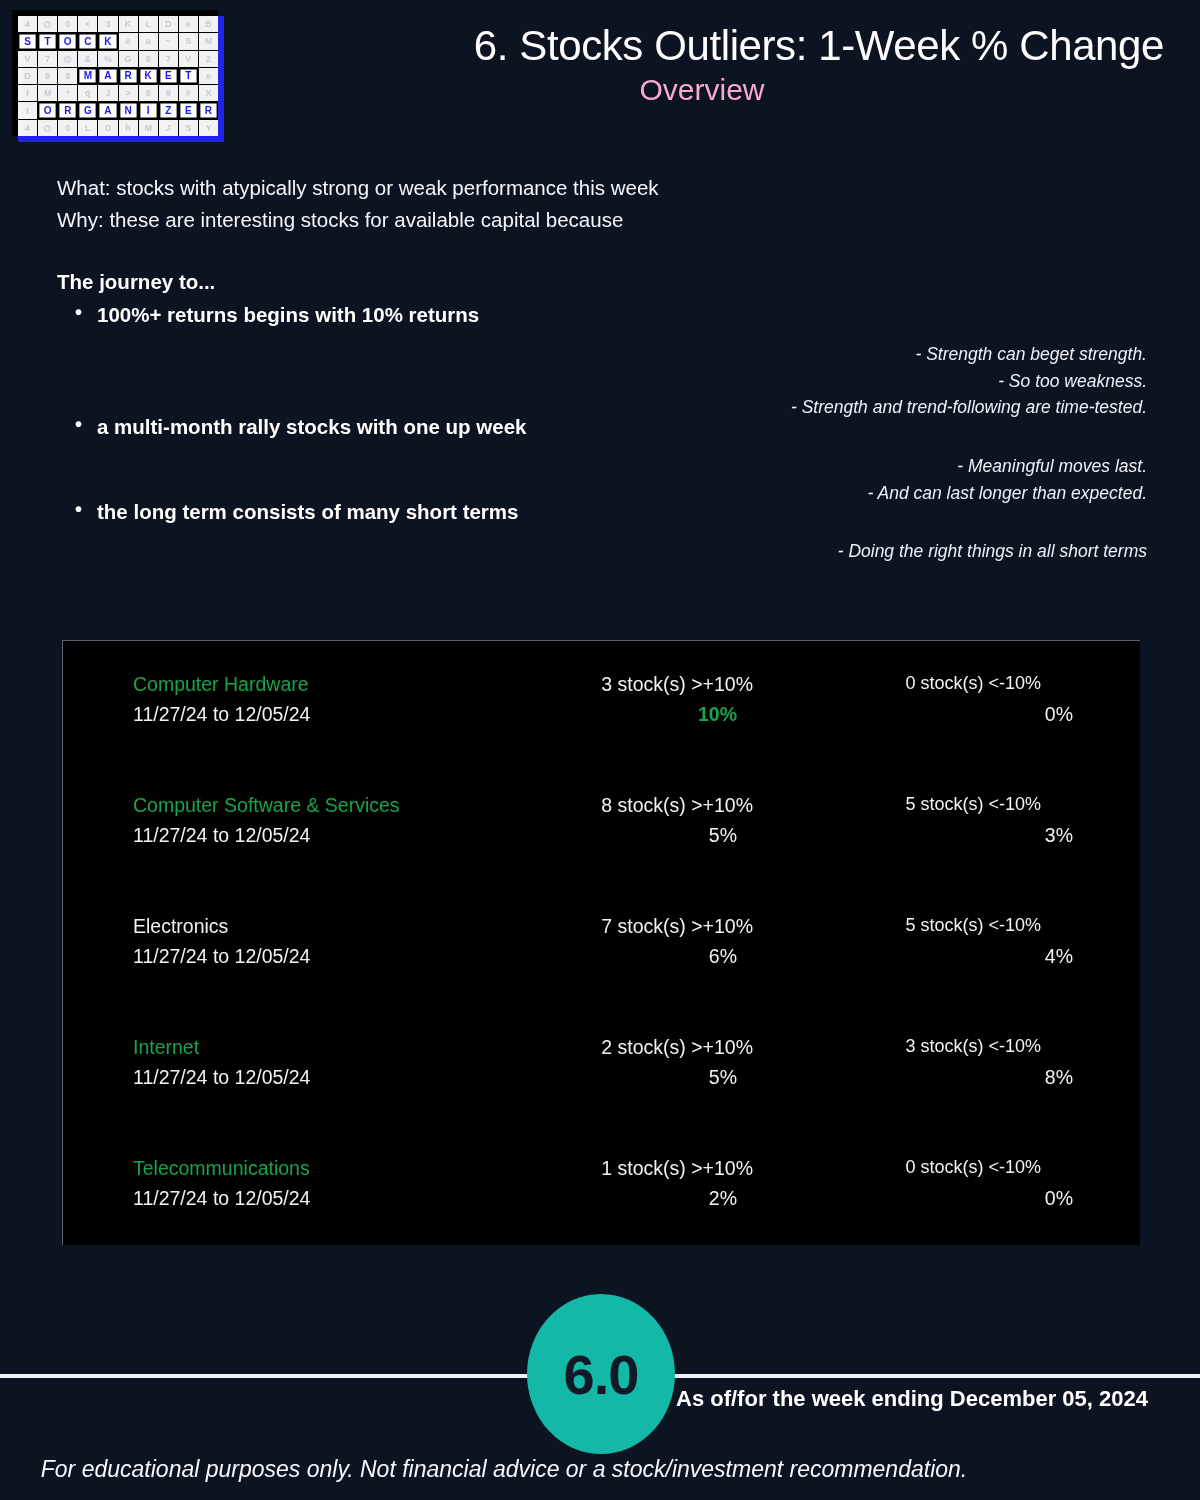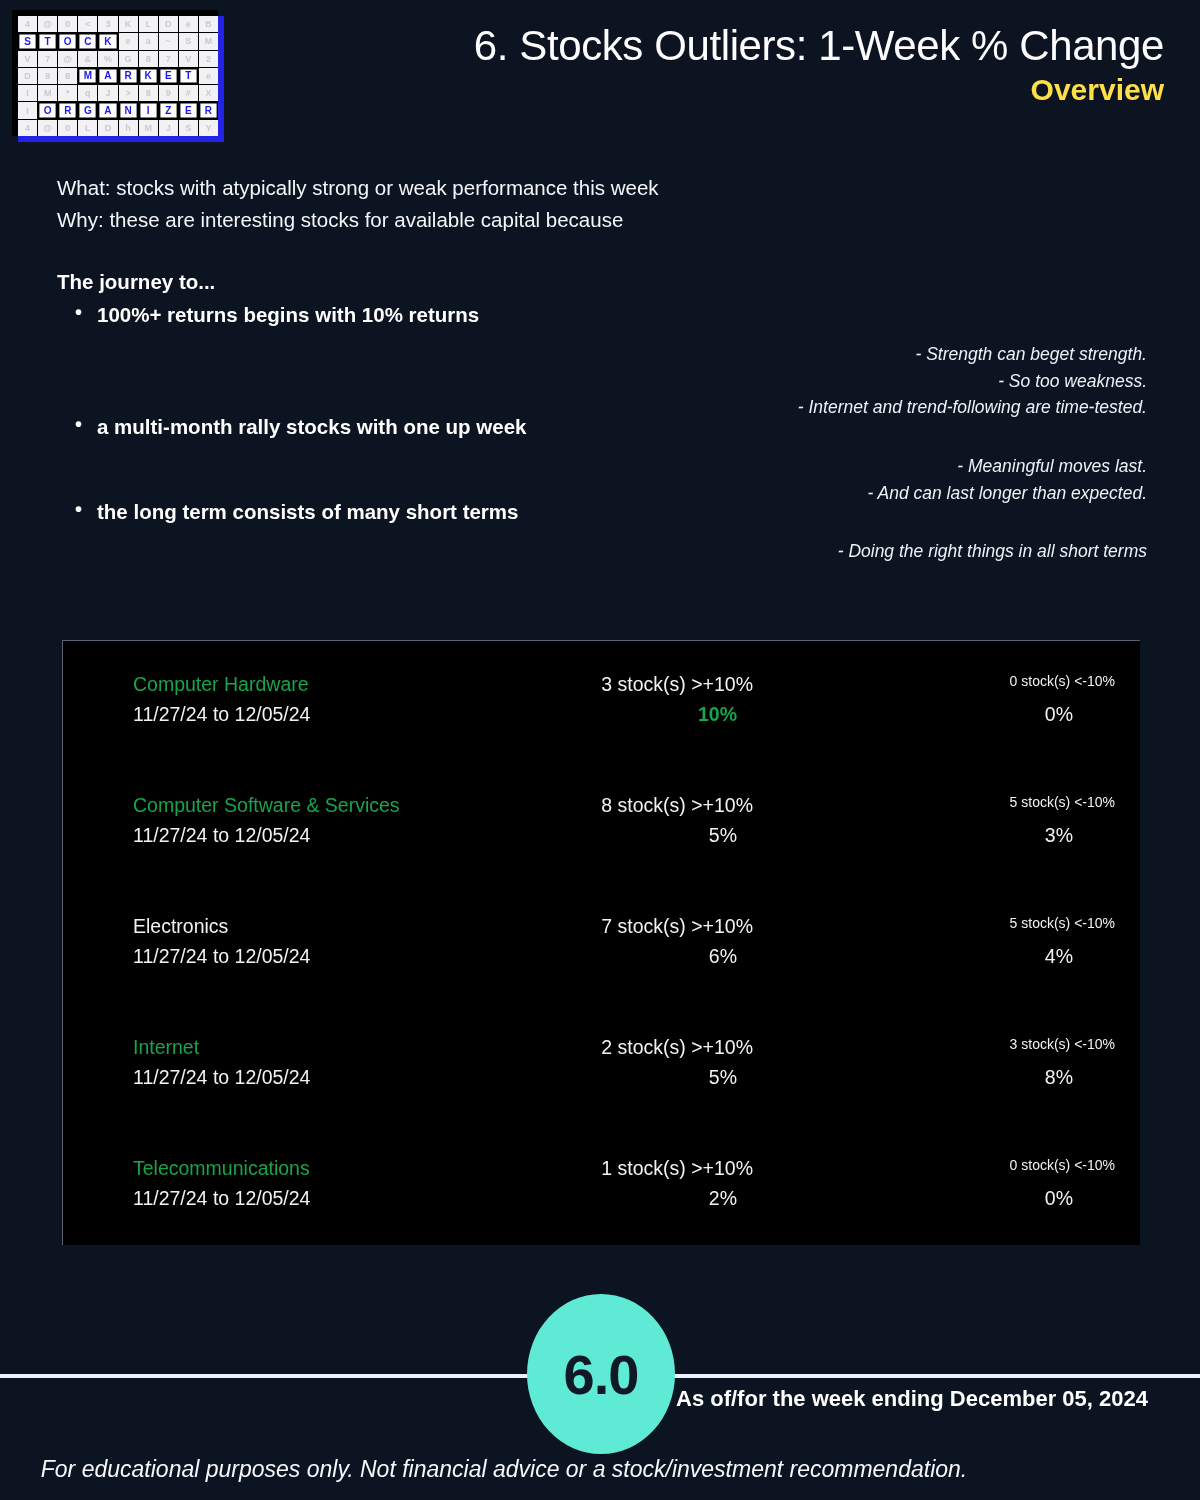--- a/index.html
+++ b/index.html
@@ -19,21 +19,21 @@
   #logo .grid   { position:absolute; left:3px; top:3px; width:200px; height:120px;
                   display:grid; grid-template-columns:repeat(10,1fr); grid-template-rows:repeat(7,1fr);
                   gap:1px; background:#000; }
   #logo .cell   { background:#f2f2f4; display:flex; align-items:center; justify-content:center;
                   font-size:9px; font-weight:bold; color:#c9c9cf; font-family:"Liberation Sans",sans-serif; }
   #logo .cell.hi{ color:#1a1ae6; background:#ffffff; box-shadow:inset 0 0 0 1.4px #000; font-size:10px; }
 
   
   #header { position:absolute; left:240px; top:22px; right:36px; text-align:right; }
   #title  { font-size:42px; font-weight:300; letter-spacing:-0.4px; color:#fdfdff; line-height:1.12; }
-  #subtitle { font-size:30px; font-weight:700; color:#fde047; margin-top:4px; }
+  #subtitle { font-size:30px; font-weight:400; color:#f9a8d4; margin-top:4px;text-align:center; }
 
   
   #what  { position:absolute; left:57px; top:172px; font-size:20.5px; font-weight:300; line-height:1.58; color:#f4f6fa; }
   #journey-head { position:absolute; left:57px; top:270px; font-size:20.5px; font-weight:bold; color:#ffffff; }
 
   .bullet-row { position:absolute; left:57px; width:1090px; }
   .bullet { position:relative; padding-left:40px; font-size:20.5px; font-weight:bold; color:#ffffff; }
   .bullet::before { content:"\2022"; position:absolute; left:18px; top:-2px; font-size:20px; }
   .notes { margin-top:14px; text-align:right; font-size:17.5px; font-style:italic; font-weight:300; color:#eef1f6; line-height:1.52; }
 
@@ -42,30 +42,30 @@
   #b3 { top:500px; }
 
   
   #panel { position:absolute; left:62px; top:640px; width:1078px; height:605px;
            background:#000000; border-top:1.5px solid #5a6272; border-left:1.5px solid #5a6272; }
   .trow { position:absolute; left:0; width:100%; height:60px; }
   .trow .name   { position:absolute; left:70px; top:0;  font-size:19.5px; font-weight:300; }
   .trow .dates  { position:absolute; left:70px; top:30px; font-size:19.5px; font-weight:300; color:#f0f2f6; }
   .trow .c1h    { position:absolute; left:380px; width:310px; top:0;  text-align:right; font-size:19.5px; font-weight:300; color:#f0f2f6; }
   .trow .c1v    { position:absolute; left:364px; width:310px; top:30px; text-align:right; font-size:19.5px; font-weight:300; color:#f0f2f6; }
-  .trow .c2h    { position:absolute; left:742px; width:310px; top:0;  text-align:right; font-size:14px; font-weight:300; color:#f0f2f6; }
+  .trow .c2h    { position:absolute; left:668px; width:310px; top:0;  text-align:right; font-size:18px; font-weight:300; color:#f0f2f6; }
   .trow .c2v    { position:absolute; left:700px; width:310px; top:30px; text-align:right; font-size:19.5px; font-weight:300; color:#f0f2f6; }
   .g   { color:#17a44a !important; }
   .gb  { color:#17a44a !important; font-weight:bold !important; }
   .w   { color:#f0f2f6 !important; }
 
   
   #rule { position:absolute; left:0; top:1374px; width:1200px; height:4px; background:#eef1f8; }
   #badge { position:absolute; left:527px; top:1294px; width:148px; height:160px; border-radius:50%;
-           background:#5eead4; display:flex; align-items:center; justify-content:center; }
+           background:#14b8a6; display:flex; align-items:center; justify-content:center; }
   #badge span { font-size:56px; font-weight:bold; color:#111827; letter-spacing:-1px;
                 font-family:"Liberation Sans", sans-serif; }
   #asof { position:absolute; left:676px; top:1386px; font-size:22px; font-weight:bold; color:#ffffff; white-space:nowrap; }
   #disclaimer { position:absolute; left:0; top:1456px; width:1008px; text-align:center;
                 font-size:23px; font-style:italic; font-weight:300; color:#f6f8fc; }
 </style>
 </head>
 <body>
 
 <div id="logo">
@@ -156,21 +156,21 @@
   <div>Why: these are interesting stocks for available capital because</div>
 </div>
 
 <div id="journey-head">The journey to...</div>
 
 <div class="bullet-row" id="b1">
   <div class="bullet">100%+ returns begins with 10% returns</div>
   <div class="notes">
     <div>- Strength can beget strength.</div>
     <div>- So too weakness.</div>
-    <div>- Internet and trend-following are time-tested.</div>
+    <div>- Strength and trend-following are time-tested.</div>
   </div>
 </div>
 
 <div class="bullet-row" id="b2">
   <div class="bullet">a multi-month rally stocks with one up week</div>
   <div class="notes">
     <div>- Meaningful moves last.</div>
     <div>- And can last longer than expected.</div>
   </div>
 </div>

